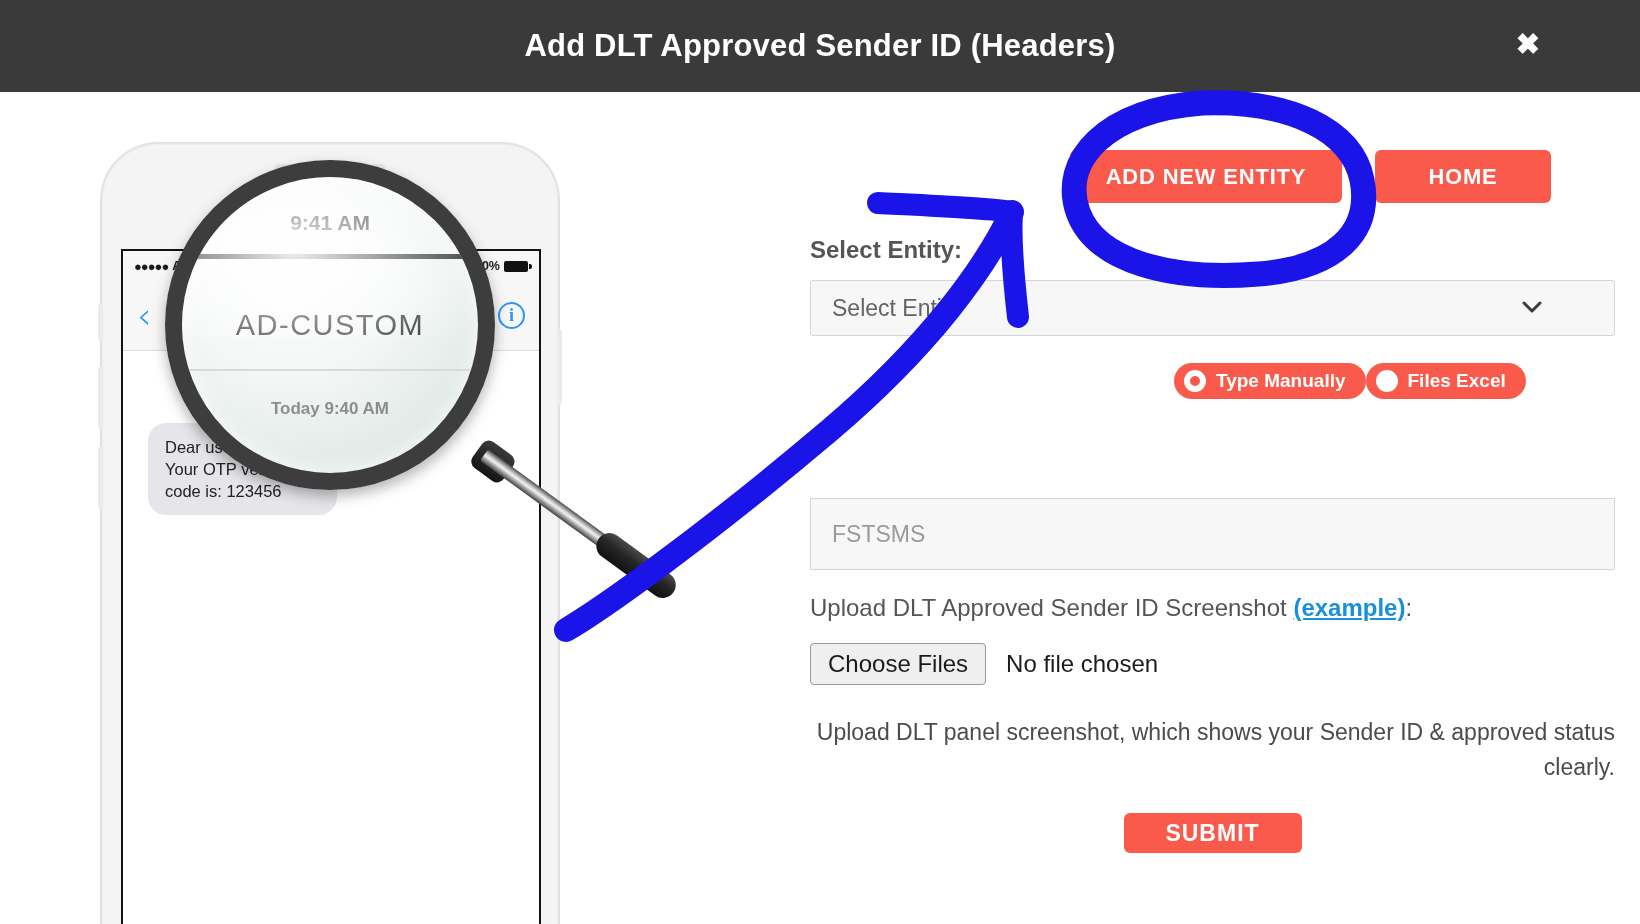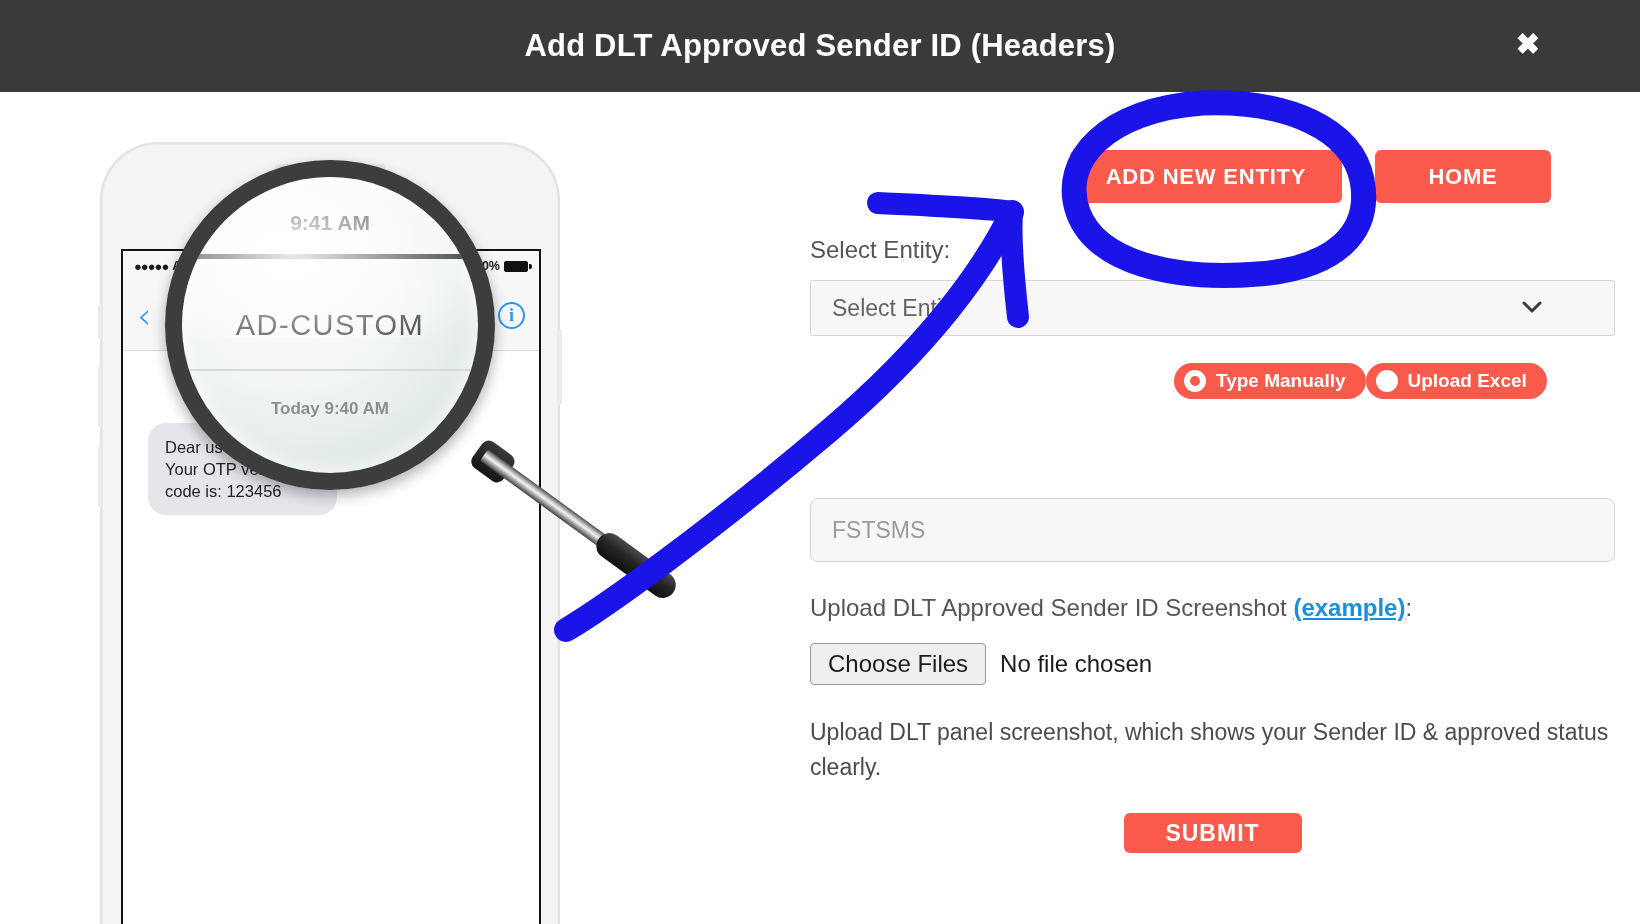--- a/index.html
+++ b/index.html
@@ -318,21 +318,21 @@
 
   .field-label {
     position: absolute;
     font-size: 24px;
     color: #555555;
     white-space: nowrap;
   }
   .example-link { color: #3aa0e0; }
   .example-link.bold { color: #1a8fdb; font-weight: bold; }
 
-  .lbl-select-entity { left: 0px; top: 141px; }
+  .lbl-select-entity { left: 0px; top: 141px; font-weight: bold; }
 
   .select-entity {
     position: absolute;
     left: 0; top: 185px;
     width: 805px; height: 56px;
     background: #f7f7f7;
     border: 1px solid #d5d5d5;
     border-radius: 3px;
     font-family: "Liberation Sans", sans-serif;
     font-size: 23px;
@@ -383,60 +383,60 @@
     content: "";
     width: 10px; height: 10px;
     border-radius: 50%;
     background: #fa5a4b;
   }
 
   .lbl-sender-id { left: 0px; top: 358px; }
   .input-sender-id {
     position: absolute;
     left: 0; top: 403px;
-    width: 805px; height: 64px;
+    width: 805px; height: 72px;
     background: #f7f7f7;
     border: 1px solid #d5d5d5;
-    border-radius: 8px;
+    border-radius: 1px;
     font-family: "Liberation Sans", sans-serif;
     font-size: 23px;
     color: #333;
     padding: 0 21px;
   }
   .input-sender-id::placeholder { color: #9a9a9a; }
 
   .lbl-upload { left: 0px; top: 499px; }
 
   .file-row {
     position: absolute;
     left: 0px; top: 548px;
     display: flex;
     align-items: center;
-    gap: 14px;
+    gap: 20px;
   }
   .choose-files-btn {
     background: #efefef;
     border: 1px solid #9a9a9a;
     border-radius: 4px;
     font-family: "Liberation Sans", sans-serif;
     font-size: 24px;
     color: #1b1b1b;
     padding: 6px 17px;
     cursor: pointer;
   }
   .file-status {
     font-size: 24px;
     color: #1b1b1b;
   }
 
   .help-text {
     position: absolute;
     left: 0px; top: 620px;
     width: 805px;
-    text-align: left;
+    text-align: right;
     font-size: 23px;
     line-height: 1.5;
     color: #4b4b4b;
   }
 
   .submit-wrap {
     position: absolute;
     left: 0; top: 718px;
     width: 805px;
     display: flex;
@@ -548,21 +548,21 @@
         <path d="M2 2 L10 10 L18 2" fill="none" stroke="#3a3a3a" stroke-width="3" stroke-linecap="round" stroke-linejoin="round"></path>
       </svg>
 
       <div class="radio-row">
         <button class="radio-pill">
           <span class="radio-dot checked"></span>
           <span>Type Manually</span>
         </button>
         <button class="radio-pill">
           <span class="radio-dot"></span>
-          <span>Upload Excel</span>
+          <span>Files Excel</span>
         </button>
       </div>
 
 
       <input class="input-sender-id" type="text" placeholder="FSTSMS" style="">
 
       <div class="field-label lbl-upload">
         <span>Upload DLT Approved Sender ID Screenshot </span><a class="example-link bold" href="#">(example)</a><span>:</span>
       </div>
 

